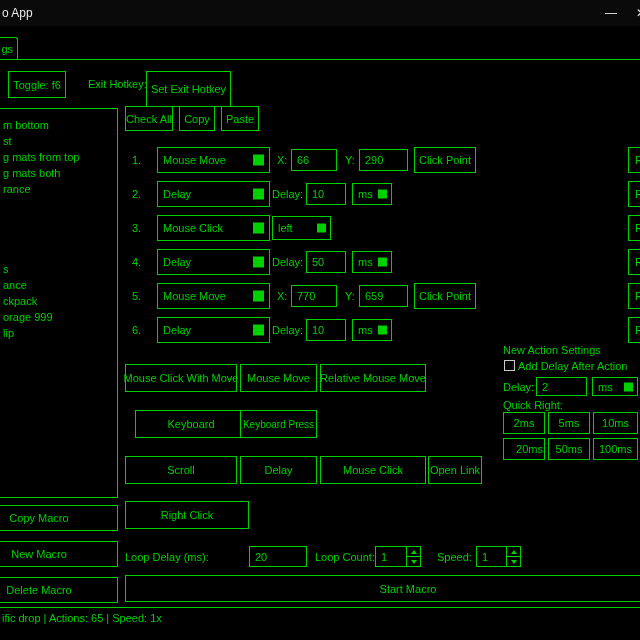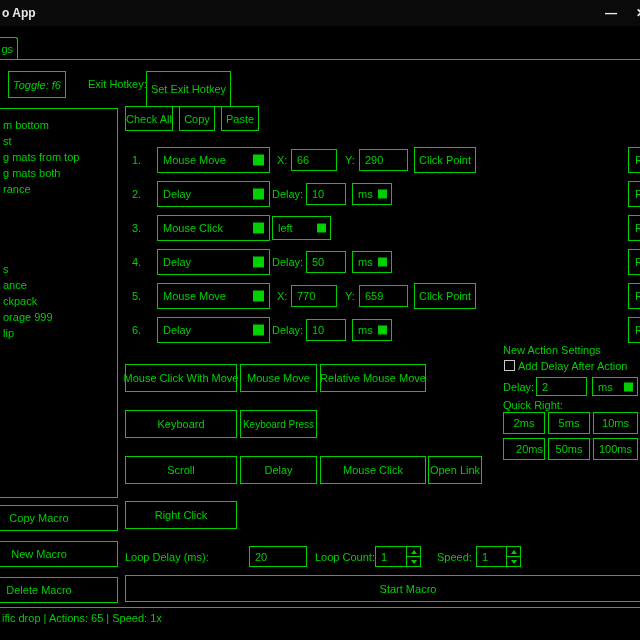--- a/index.html
+++ b/index.html
@@ -8,21 +8,21 @@
   .lbl{position:absolute;color:#00d000;font-size:11px;white-space:nowrap;}
   .btn{position:absolute;box-sizing:border-box;background:#000;border:1px solid #00d000;
        color:#00d000;font-size:11px;display:flex;align-items:center;justify-content:center;
        white-space:nowrap;cursor:default;}
   .field{position:absolute;box-sizing:border-box;background:#000;border:1px solid #00d000;
        color:#00d000;font-size:11px;display:flex;align-items:center;padding:0 5px;
        white-space:nowrap;cursor:default;}
   .sq{position:absolute;right:5px;top:50%;transform:translateY(-50%);
       width:11px;height:11px;background:#00d000;}
   .sq-s{width:9px;height:9px;right:4px;}
-  .titlebar{position:absolute;left:0;top:0;width:640px;height:26px;background:#0a0a0a;font-weight:bold;}
+  .titlebar{position:absolute;left:0;top:0;width:640px;height:26px;background:#0a0a0a;}
   .wtitle{position:absolute;left:2px;top:6px;color:#e8e8e8;font-size:12px;white-space:nowrap;}
   .winbtn{position:absolute;top:0;height:26px;width:30px;display:flex;align-items:center;
           justify-content:center;color:#e8e8e8;font-size:12px;}
   .tab{position:absolute;left:-26px;top:37px;width:44px;height:23px;box-sizing:border-box;
        border:1px solid #00d000;border-bottom:none;border-radius:3px 3px 0 0;background:#000;
        color:#00d000;font-size:11px;display:flex;align-items:center;justify-content:flex-end;
        padding-right:4px;}
   .hline{position:absolute;left:0;width:640px;height:1px;background:#00d000;}
   .panel{position:absolute;left:-40px;top:108px;width:158px;height:390px;box-sizing:border-box;
          border:1px solid #00d000;padding-top:8px;overflow:hidden;}
@@ -47,21 +47,21 @@
 
   <div class="titlebar">
     <div class="wtitle">o App</div>
     <div class="winbtn" style="left:596px;">—</div>
     <div class="winbtn" style="left:626px;">✕</div>
   </div>
 
   <div class="tab">gs</div>
   <div class="hline" style="top:59px;"></div>
 
-  <div class="btn" style="left:8px;top:71px;width:58px;height:27px;font-style:italic;">Toggle: f6</div>
+  <div class="btn" style="left:8px;top:71px;width:58px;height:27px;">Toggle: f6</div>
   <div class="lbl" style="left:88px;top:78px;">Exit Hotkey:</div>
   <div class="btn" style="left:146px;top:71px;width:85px;height:36px;">Set Exit Hotkey</div>
 
   <div class="panel">
     <div class="mitem">m bottom</div>
     <div class="mitem">st</div>
     <div class="mitem">g mats from top</div>
     <div class="mitem">g mats both</div>
     <div class="mitem">rance</div>
     <div class="mitem"></div>
@@ -154,29 +154,29 @@
   <div class="field" style="left:352px;top:319px;width:40px;height:22px;">
     <span>ms</span>
     <span class="sq sq-s"></span>
   </div>
   <div class="btn ljust" style="left:628px;top:317px;width:26px;height:26px;">R</div>
 
   <div class="btn" style="left:125px;top:364px;width:112px;height:28px;">Mouse Click With Move</div>
   <div class="btn" style="left:240px;top:364px;width:77px;height:28px;">Mouse Move</div>
   <div class="btn" style="left:320px;top:364px;width:106px;height:28px;">Relative Mouse Move</div>
 
-  <div class="btn" style="left:125px;top:410px;width:112px;height:28px;">Keyboard</div>
+  <div class="btn" style="left:135px;top:410px;width:112px;height:28px;">Keyboard</div>
   <div class="btn" style="left:240px;top:410px;width:77px;height:28px;font-size:10px;">Keyboard Press</div>
 
   <div class="btn" style="left:125px;top:456px;width:112px;height:28px;">Scroll</div>
   <div class="btn" style="left:240px;top:456px;width:77px;height:28px;">Delay</div>
   <div class="btn" style="left:320px;top:456px;width:106px;height:28px;">Mouse Click</div>
   <div class="btn" style="left:428px;top:456px;width:54px;height:28px;">Open Link</div>
 
-  <div class="btn" style="left:125px;top:501px;width:112px;height:28px;">Right Click</div>
+  <div class="btn" style="left:125px;top:501px;width:124px;height:28px;">Right Click</div>
 
   <div class="lbl" style="left:503px;top:344px;">New Action Settings</div>
   <div class="chk" style="left:504px;top:360px;"></div>
   <div class="lbl" style="left:518px;top:360px;">Add Delay After Action</div>
   <div class="lbl" style="left:503px;top:381px;">Delay:</div>
   <div class="field" style="left:536px;top:377px;width:51px;height:19px;">2</div>
   <div class="field" style="left:592px;top:377px;width:46px;height:19px;">
     <span>ms</span>
     <span class="sq sq-s"></span>
   </div>

